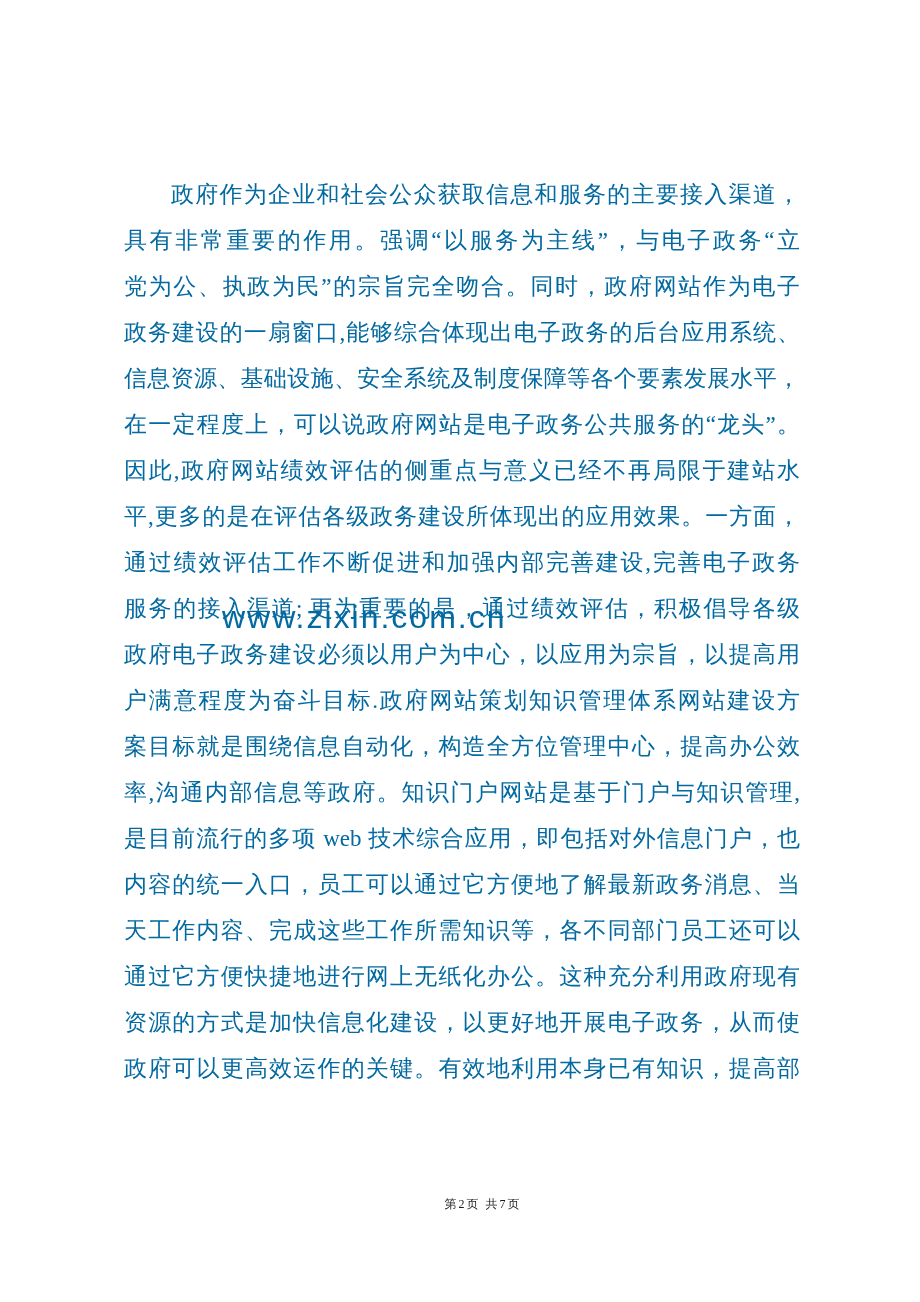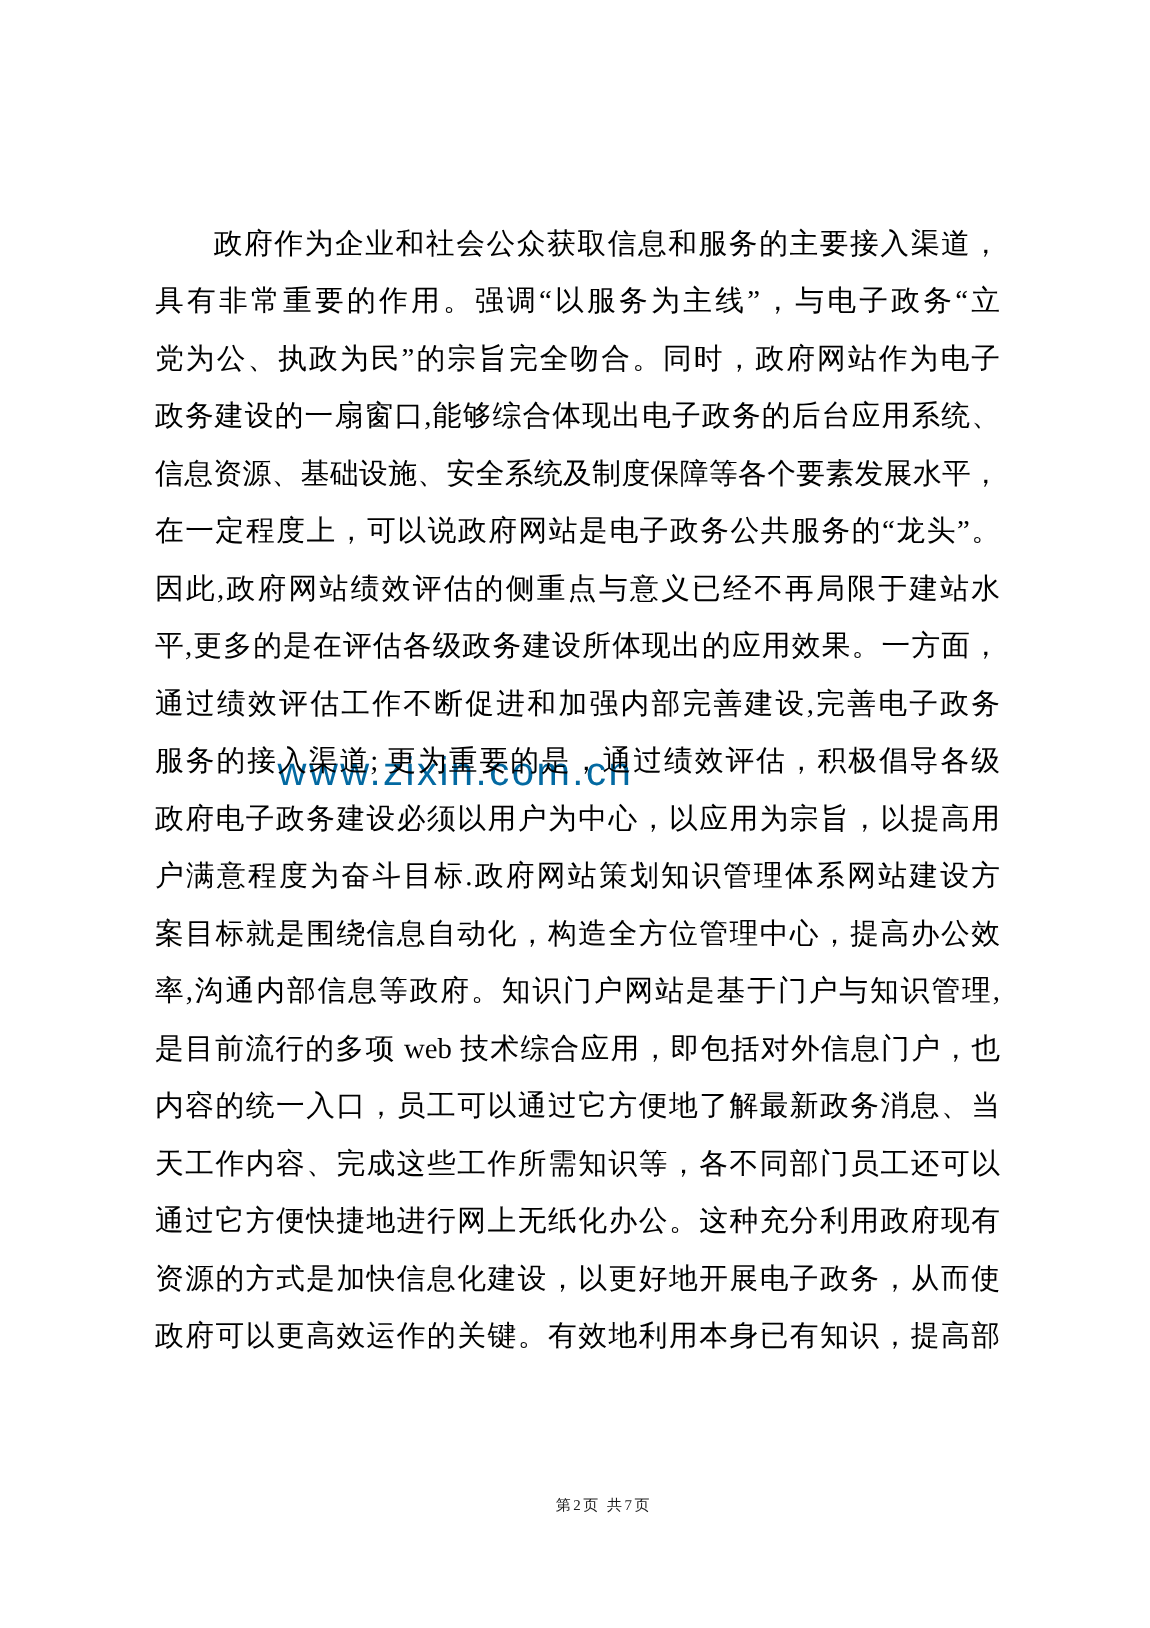--- a/index.html
+++ b/index.html
@@ -23,21 +23,21 @@
     color: #0369a1;
     white-space: nowrap;
     user-select: none;
   }
   .doc-body {
     position: absolute;
     left: 124px;
     top: 172px;
     width: 676px;
     z-index: 1;
-    color: #000000;
+    color: #0369a1;
     font-size: 23px;
   }
   .line {
     margin: 0;
     padding: 0;
     height: 46px;
     line-height: 46px;
     text-align: justify;
     text-align-last: justify;
     overflow: hidden;

